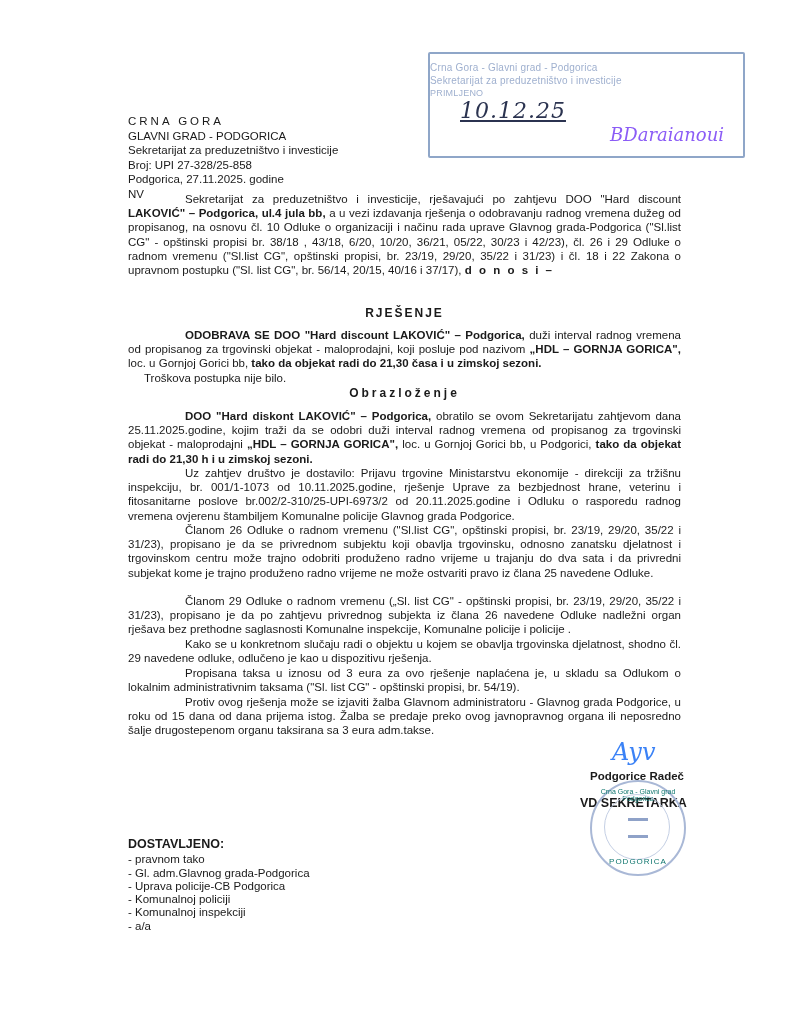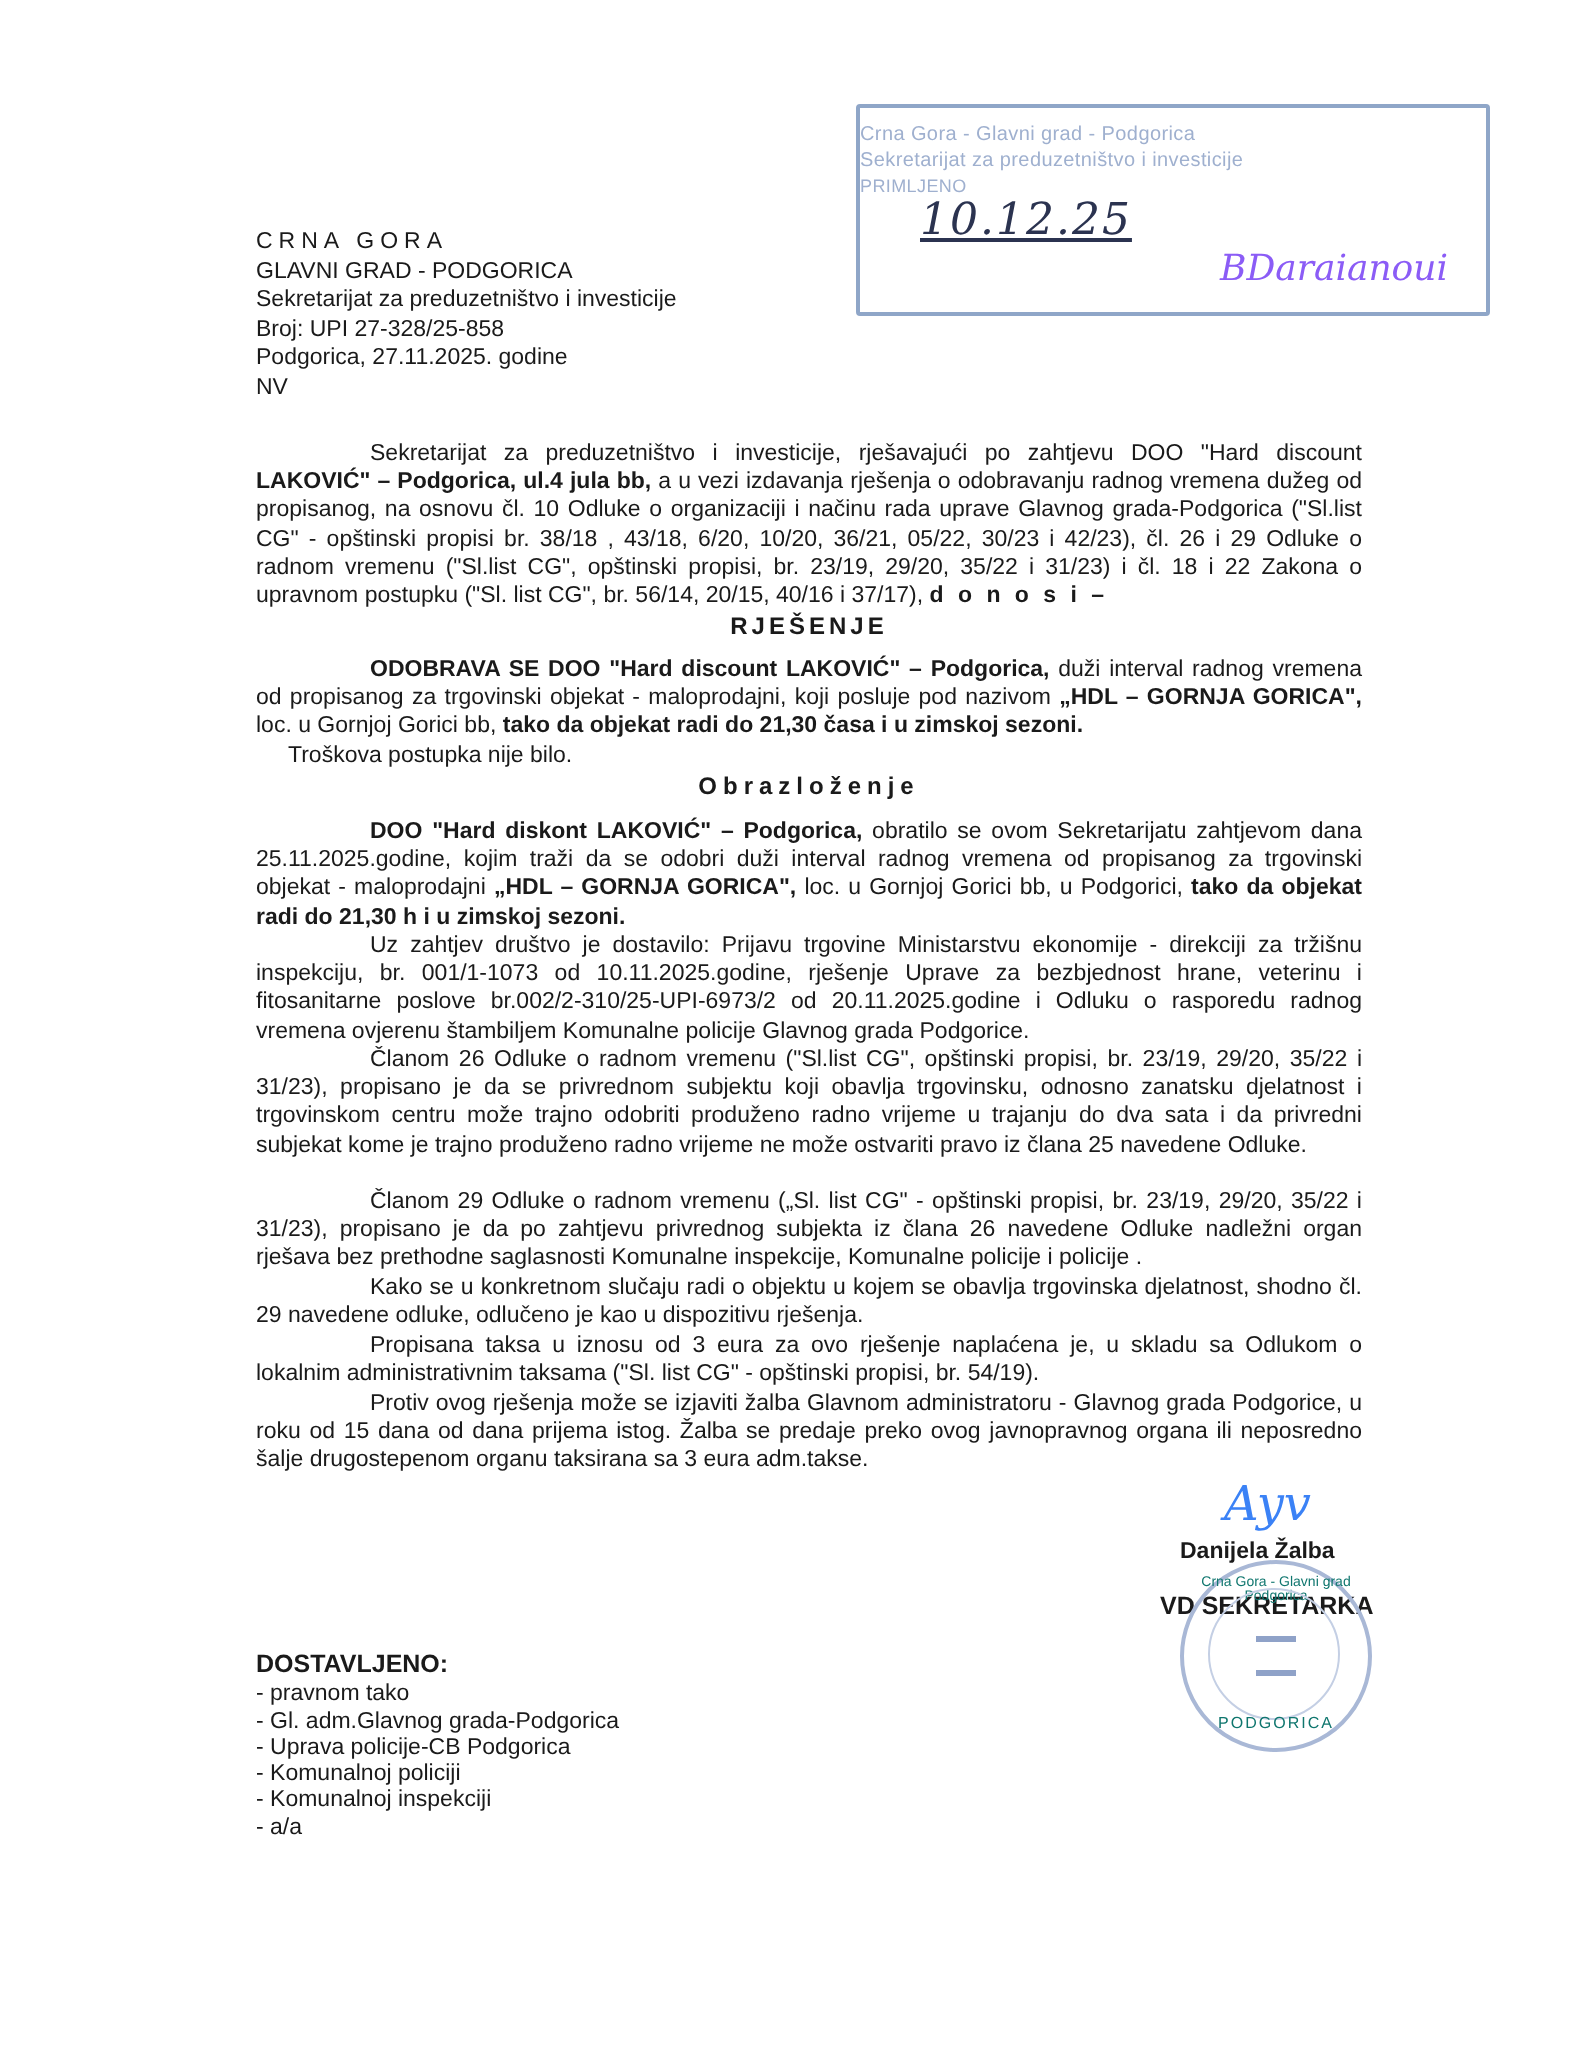--- a/index.html
+++ b/index.html
@@ -33,21 +33,21 @@
   .role { position:absolute; left:580px; top:796px; font-weight:bold; font-size:12.5px; }
 
   .seal { position:absolute; left:590px; top:780px; width:92px; height:92px; border-radius:50%;
     border:2px solid #a9b8d6; color:#0f766e; }
   .seal .inner { position:absolute; left:12px; top:12px; width:64px; height:64px; border-radius:50%; border:1px solid #c4cfe4; }
   .seal .emblem { position:absolute; left:36px; top:36px; width:20px; height:14px; border-top:3px solid #8fa2c8; border-bottom:3px solid #8fa2c8; }
   .seal .txt { position:absolute; left:0; right:0; bottom:8px; text-align:center; font-size:8px; letter-spacing:1px; }
   .seal .ttop { position:absolute; left:0; right:0; top:6px; text-align:center; font-size:7px; }
 
   .dost { position:absolute; left:128px; top:826px; font-size:11.5px; line-height:13.3px; }
-  .dost .head { font-weight:bold; font-size:12.5px; margin-bottom:2px; }
+  .dost .head { font-weight:bold; font-size:12.5px; margin-bottom:2px;margin-top:12px; }
   .dost .item::before { content:"-  "; }
 </style>
 </head>
 <body>
 
 <div class="page">
 
   <div class="recv-stamp">
     <div class="l l1">Crna Gora - Glavni grad - Podgorica</div>
     <div class="l l2">Sekretarijat za preduzetništvo i investicije</div>
@@ -58,21 +58,21 @@
 
   <div class="hdr">
     <div class="spaced">CRNA GORA</div>
     <div>GLAVNI GRAD - PODGORICA</div>
     <div>Sekretarijat za preduzetništvo i investicije</div>
     <div>Broj: UPI 27-328/25-858</div>
     <div>Podgorica, 27.11.2025. godine</div>
     <div>NV</div>
   </div>
 
-  <div class="body-text ind" style="top:220px;">
+  <div class="body-text ind" style="top:192px;">
     <span>Sekretarijat za preduzetništvo i investicije, rješavajući po zahtjevu DOO "Hard discount </span><b>LAKOVIĆ" – Podgorica, ul.4 jula bb,</b><span> a u vezi izdavanja rješenja o odobravanju radnog vremena dužeg od propisanog, na osnovu čl. 10 Odluke o organizaciji i načinu rada uprave Glavnog grada-Podgorica ("Sl.list CG" - opštinski propisi br. 38/18 , 43/18, 6/20, 10/20, 36/21, 05/22, 30/23 i 42/23), čl. 26 i 29 Odluke o radnom vremenu ("Sl.list CG", opštinski propisi, br. 23/19, 29/20, 35/22 i 31/23) i čl. 18 i 22 Zakona o upravnom postupku ("Sl. list CG", br. 56/14, 20/15, 40/16 i 37/17), </span><b style="letter-spacing:2px">d o n o s i –</b>
   </div>
 
   <div class="title" style="top:306px;">RJEŠENJE</div>
 
   <div class="body-text ind" style="top:328px;">
     <b>ODOBRAVA SE DOO "Hard discount LAKOVIĆ" – Podgorica,</b><span> duži interval radnog vremena od propisanog za trgovinski objekat - maloprodajni, koji posluje pod nazivom </span><b>„HDL – GORNJA GORICA",</b><span> loc. u Gornjoj Gorici bb, </span><b>tako da objekat radi do 21,30 časa i u zimskoj sezoni.</b>
   </div>
   <div class="body-text" style="top:371px; padding-left:16px; width:537px;">Troškova postupka nije bilo.</div>
 
@@ -83,21 +83,21 @@
   </div>
 
   <div class="body-text ind" style="top:466px;">Uz zahtjev društvo je dostavilo: Prijavu trgovine Ministarstvu ekonomije - direkciji za tržišnu inspekciju, br. 001/1-1073 od 10.11.2025.godine, rješenje Uprave za bezbjednost hrane, veterinu i fitosanitarne poslove br.002/2-310/25-UPI-6973/2 od 20.11.2025.godine i Odluku o rasporedu radnog vremena ovjerenu štambiljem Komunalne policije Glavnog grada Podgorice.</div>
   <div class="body-text ind" style="top:523px;">Članom 26 Odluke o radnom vremenu ("Sl.list CG", opštinski propisi, br. 23/19, 29/20, 35/22 i 31/23), propisano je da se privrednom subjektu koji obavlja trgovinsku, odnosno zanatsku djelatnost i trgovinskom centru može trajno odobriti produženo radno vrijeme u trajanju do dva sata i da privredni subjekat kome je trajno produženo radno vrijeme ne može ostvariti pravo iz člana 25 navedene Odluke.</div>
   <div class="body-text ind" style="top:594px;">Članom 29 Odluke o radnom vremenu („Sl. list CG" - opštinski propisi, br. 23/19, 29/20, 35/22 i 31/23), propisano je da po zahtjevu privrednog subjekta iz člana 26 navedene Odluke nadležni organ rješava bez prethodne saglasnosti Komunalne inspekcije, Komunalne policije i policije .</div>
   <div class="body-text ind" style="top:637px;">Kako se u konkretnom slučaju radi o objektu u kojem se obavlja trgovinska djelatnost, shodno čl. 29 navedene odluke, odlučeno je kao u dispozitivu rješenja.</div>
   <div class="body-text ind" style="top:666px;">Propisana taksa u iznosu od 3 eura za ovo rješenje naplaćena je, u skladu sa Odlukom o lokalnim administrativnim taksama ("Sl. list CG" - opštinski propisi, br. 54/19).</div>
   <div class="body-text ind" style="top:695px;">Protiv ovog rješenja može se izjaviti žalba Glavnom administratoru - Glavnog grada Podgorice, u roku od 15 dana od dana prijema istog. Žalba se predaje preko ovog javnopravnog organa ili neposredno šalje drugostepenom organu taksirana sa 3 eura adm.takse.</div>
 
   <div class="signature">Ayv</div>
-  <div class="signer">Danijela Žalba</div>
+  <div class="signer">Podgorice Radeč</div>
   <div class="role">VD SEKRETARKA</div>
 
   <div class="seal">
     <div class="ttop">Crna Gora - Glavni grad Podgorica</div>
     <div class="inner"></div>
     <div class="emblem"></div>
     <div class="txt">PODGORICA</div>
   </div>
 
   <div class="dost">

